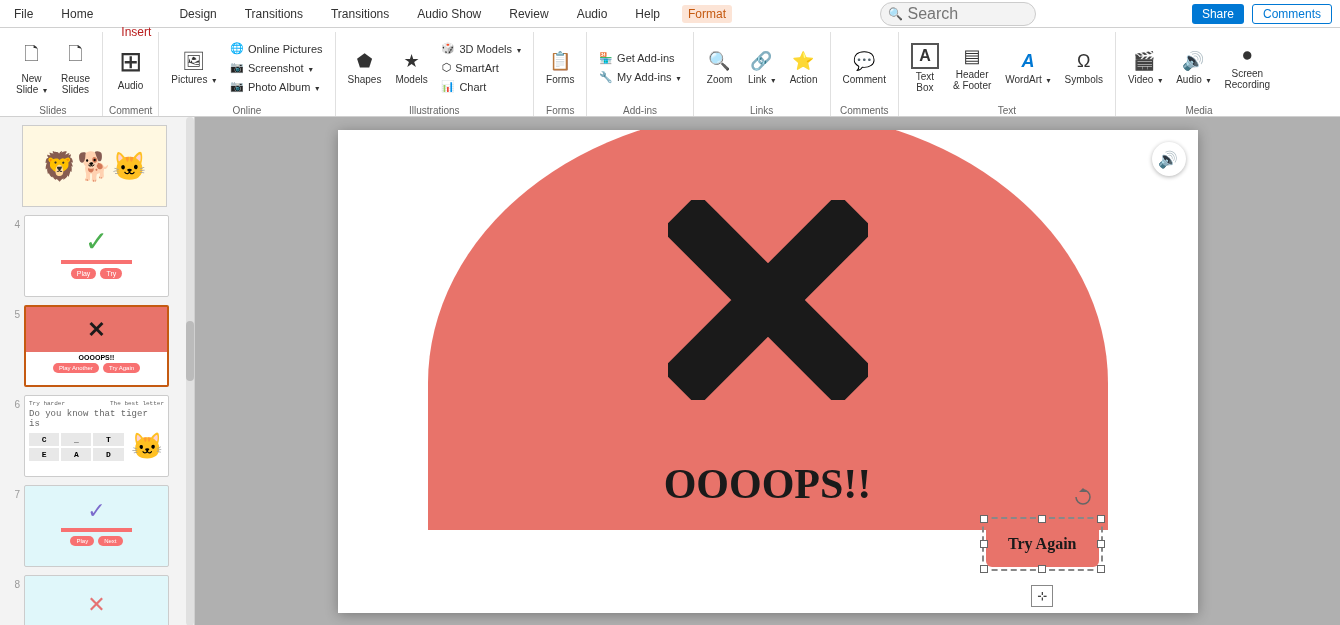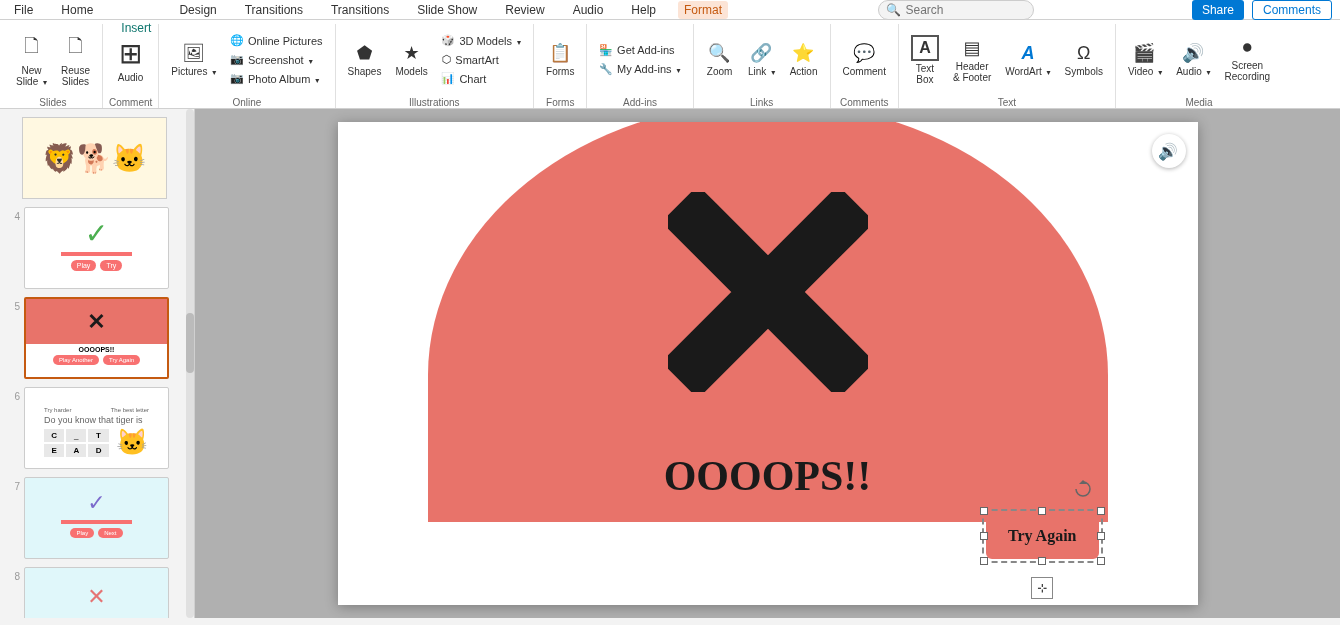--- a/index.html
+++ b/index.html
@@ -1,19 +1,19 @@
 <!DOCTYPE html>
 <html><head>
   <meta charset="utf-8">
   <style>
     * { box-sizing: border-box; margin: 0; padding: 0; }
     body { font-family: 'Segoe UI', Arial, sans-serif; font-size: 12px; background: #f3f3f3; overflow: hidden; }
 
     
-    .top-bar { display: flex; align-items: center; background: #fff; border-bottom: 1px solid #d0d0d0; height: 20px; padding: 0 8px; gap: 16px; }
+    .top-bar { display: flex; align-items: center; background: #fff; border-bottom: 1px solid #d0d0d0; height: 28px; padding: 0 8px; gap: 16px; }
     .top-bar-item { font-size: 12px; color: #333; cursor: pointer; padding: 2px 6px; }
     .top-bar-right { margin-left: auto; display: flex; gap: 8px; }
     .share-btn { background: #0078d4; color: #fff; border: none; border-radius: 3px; padding: 2px 10px; font-size: 12px; cursor: pointer; }
     .comments-btn { color: #0078d4; border: 1px solid #0078d4; border-radius: 3px; padding: 2px 10px; font-size: 12px; cursor: pointer; background: #fff; }
 
     
     .ribbon { background: #fff; border-bottom: 1px solid #d0d0d0; }
 
     .ribbon-content { display: flex; padding: 4px 0; background: #fff; align-items: stretch; }
     .ribbon-group { display: flex; flex-direction: column; align-items: center; padding: 0 6px; border-right: 1px solid #e0e0e0; }
@@ -21,21 +21,21 @@
     .ribbon-group-label { font-size: 10px; color: #666; margin-top: 2px; text-align: center; }
     .ribbon-group-items { display: flex; gap: 2px; align-items: center; flex: 1; }
 
     .ribbon-btn { display: flex; flex-direction: column; align-items: center; justify-content: center; padding: 2px 6px; cursor: pointer; border-radius: 3px; min-width: 40px; height: 56px; font-size: 10px; color: #333; gap: 2px; }
     .ribbon-btn-label { font-size: 10px; text-align: center; white-space: nowrap; }
 
     .ribbon-btn-small { display: flex; align-items: center; padding: 2px 6px; cursor: pointer; border-radius: 3px; font-size: 11px; color: #333; gap: 4px; white-space: nowrap; }
 
     
     .search-bar { display: flex; align-items: center; background: #f3f3f3; border: 1px solid #ccc; border-radius: 12px; padding: 2px 8px; gap: 4px; margin: 0 8px; }
-    .search-bar input { border: none; background: transparent; outline: none; font-size: 12px; width: 120px; }
+    .search-bar input { border: none; background: transparent; outline: none; font-size: 16px; width: 120px; }
 
     
     .main { display: flex; height: calc(625px - 28px - 88px); }
 
     
     .slide-panel { width: 195px; background: #f3f3f3; border-right: 1px solid #d0d0d0; overflow-y: auto; padding: 8px 4px; display: flex; flex-direction: column; gap: 4px; position: relative; }
     .slide-item { display: flex; align-items: flex-start; gap: 4px; cursor: pointer; padding: 2px; }
     .slide-number { font-size: 10px; color: #999; width: 14px; text-align: right; margin-top: 4px; }
     .slide-thumb { width: 145px; height: 82px; border: 1px solid #ccc; background: #fff; overflow: hidden; position: relative; border-radius: 2px; }
     .slide-thumb.active { border: 2px solid #c55a11; }
@@ -84,25 +84,25 @@
     .slide-panel::-webkit-scrollbar { width: 8px; }
     .slide-panel::-webkit-scrollbar-track { background: #f0f0f0; }
     .slide-panel::-webkit-scrollbar-thumb { background: #bbb; border-radius: 4px; }
   </style>
 </head>
 <body>
 
 <div class="top-bar">
   <span class="top-bar-item">File</span>
   <span class="top-bar-item">Home</span>
-  <span class="top-bar-item" style="color:#0f766e; font-weight:500;margin-top:36px;">Insert</span>
+  <span class="top-bar-item" style="color:#b91c1c; font-weight:500;margin-top:36px;">Insert</span>
   <span class="top-bar-item">Design</span>
   <span class="top-bar-item">Transitions</span>
   <span class="top-bar-item">Transitions</span>
-  <span class="top-bar-item">Slide Show</span>
+  <span class="top-bar-item">Audio Show</span>
   <span class="top-bar-item">Review</span>
   <span class="top-bar-item">Audio</span>
   <span class="top-bar-item">Help</span>
   <span class="top-bar-item" style="color:#c55a11; background:#fce4d6; border-radius:3px;">Format</span>
   <div class="search-bar" style="margin-left:auto;">
     <span>🔍</span>
     <input type="text" placeholder="Search" style="">
   </div>
   <div class="top-bar-right">
     <button class="share-btn">Share</button>
@@ -319,21 +319,21 @@
         <div class="thumb5-text">OOOOPS!!</div>
         <div class="thumb5-btns">
           <div class="thumb5-btn">Play Another</div>
           <div class="thumb5-btn">Try Again</div>
         </div>
       </div>
     </div>
 
     <div class="slide-item">
       <span class="slide-number">6</span>
-      <div class="slide-thumb thumb6" style="padding:19px; position:relative;">
+      <div class="slide-thumb thumb6" style="padding:4px; position:relative;font-family:Liberation Mono, monospace;">
         <div class="thumb6-header">
           <span>Try harder</span>
           <span>The best letter</span>
         </div>
         <div style="font-size:9px; color:#666; margin:2px 0;">Do you know that tiger is</div>
         <div style="display:flex; gap:8px; align-items:center;">
           <div style="display:grid; grid-template-columns: repeat(3, 1fr); gap:2px; flex:1;">
             <div style="background:#e8e8e8; text-align:center; font-size:8px; padding:2px; font-weight:bold;">C</div>
             <div style="background:#e8e8e8; text-align:center; font-size:8px; padding:2px;">_</div>
             <div style="background:#e8e8e8; text-align:center; font-size:8px; padding:2px; font-weight:bold;">T</div>

